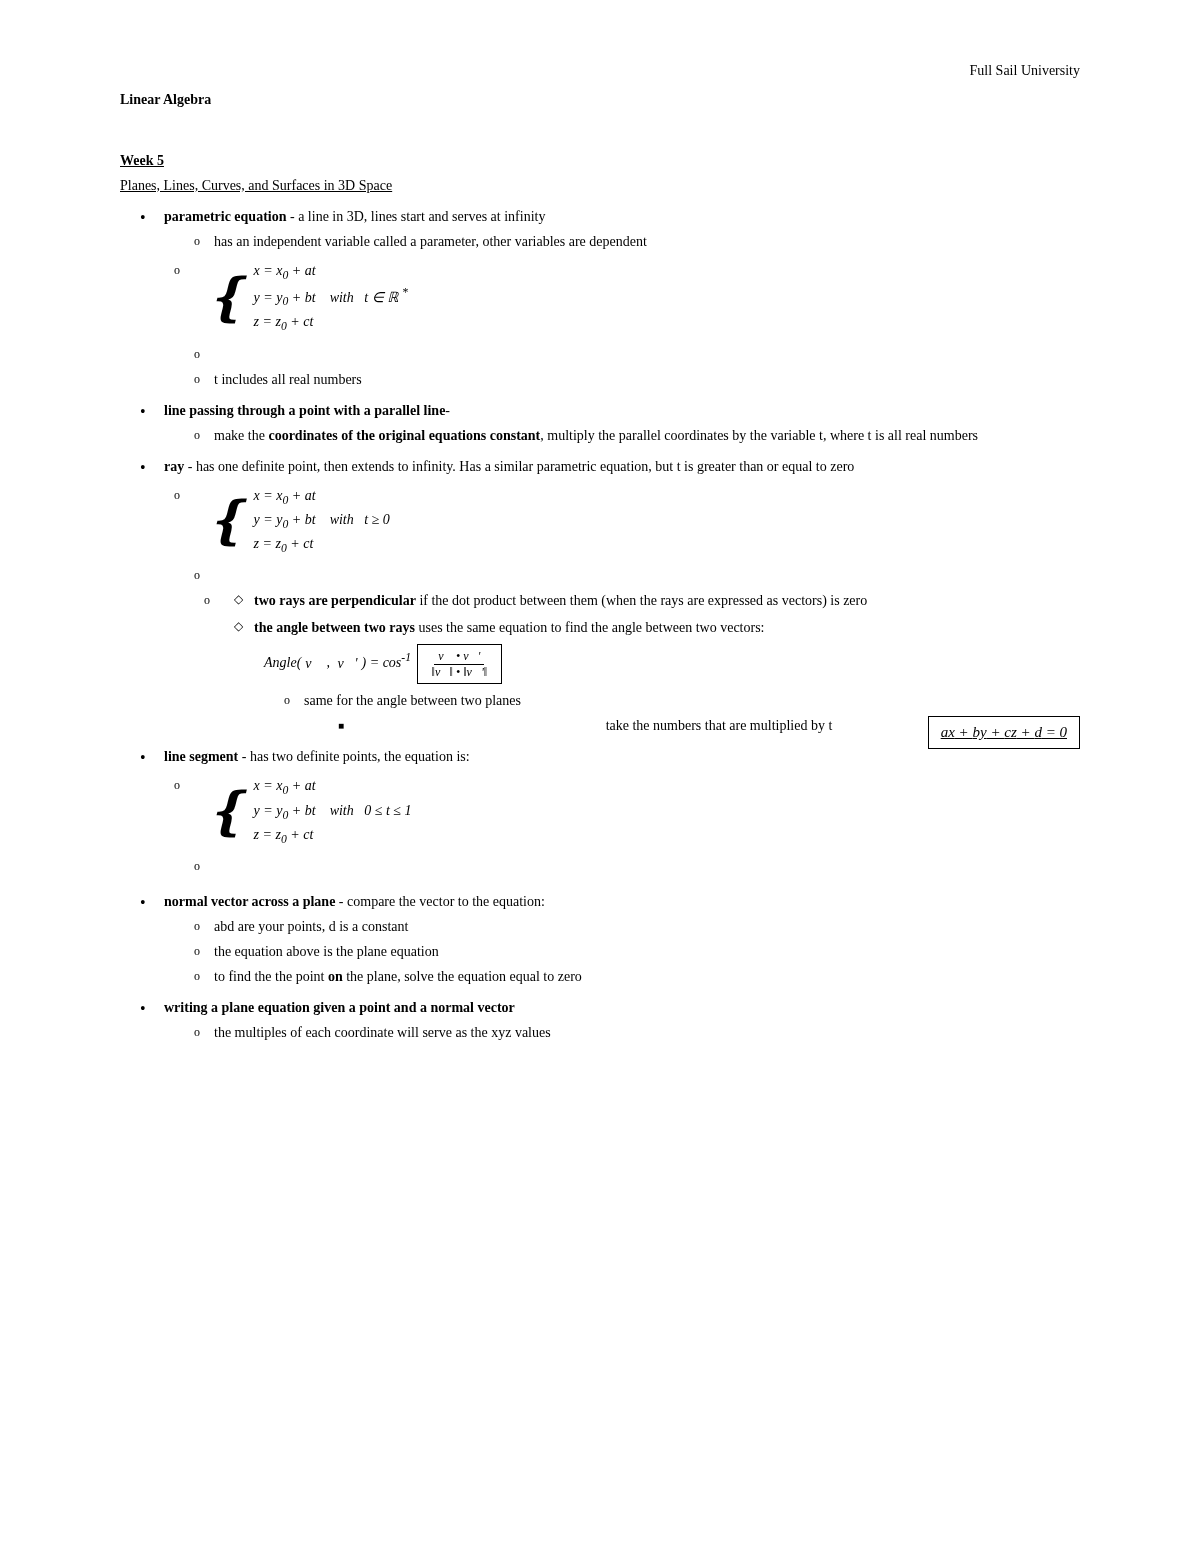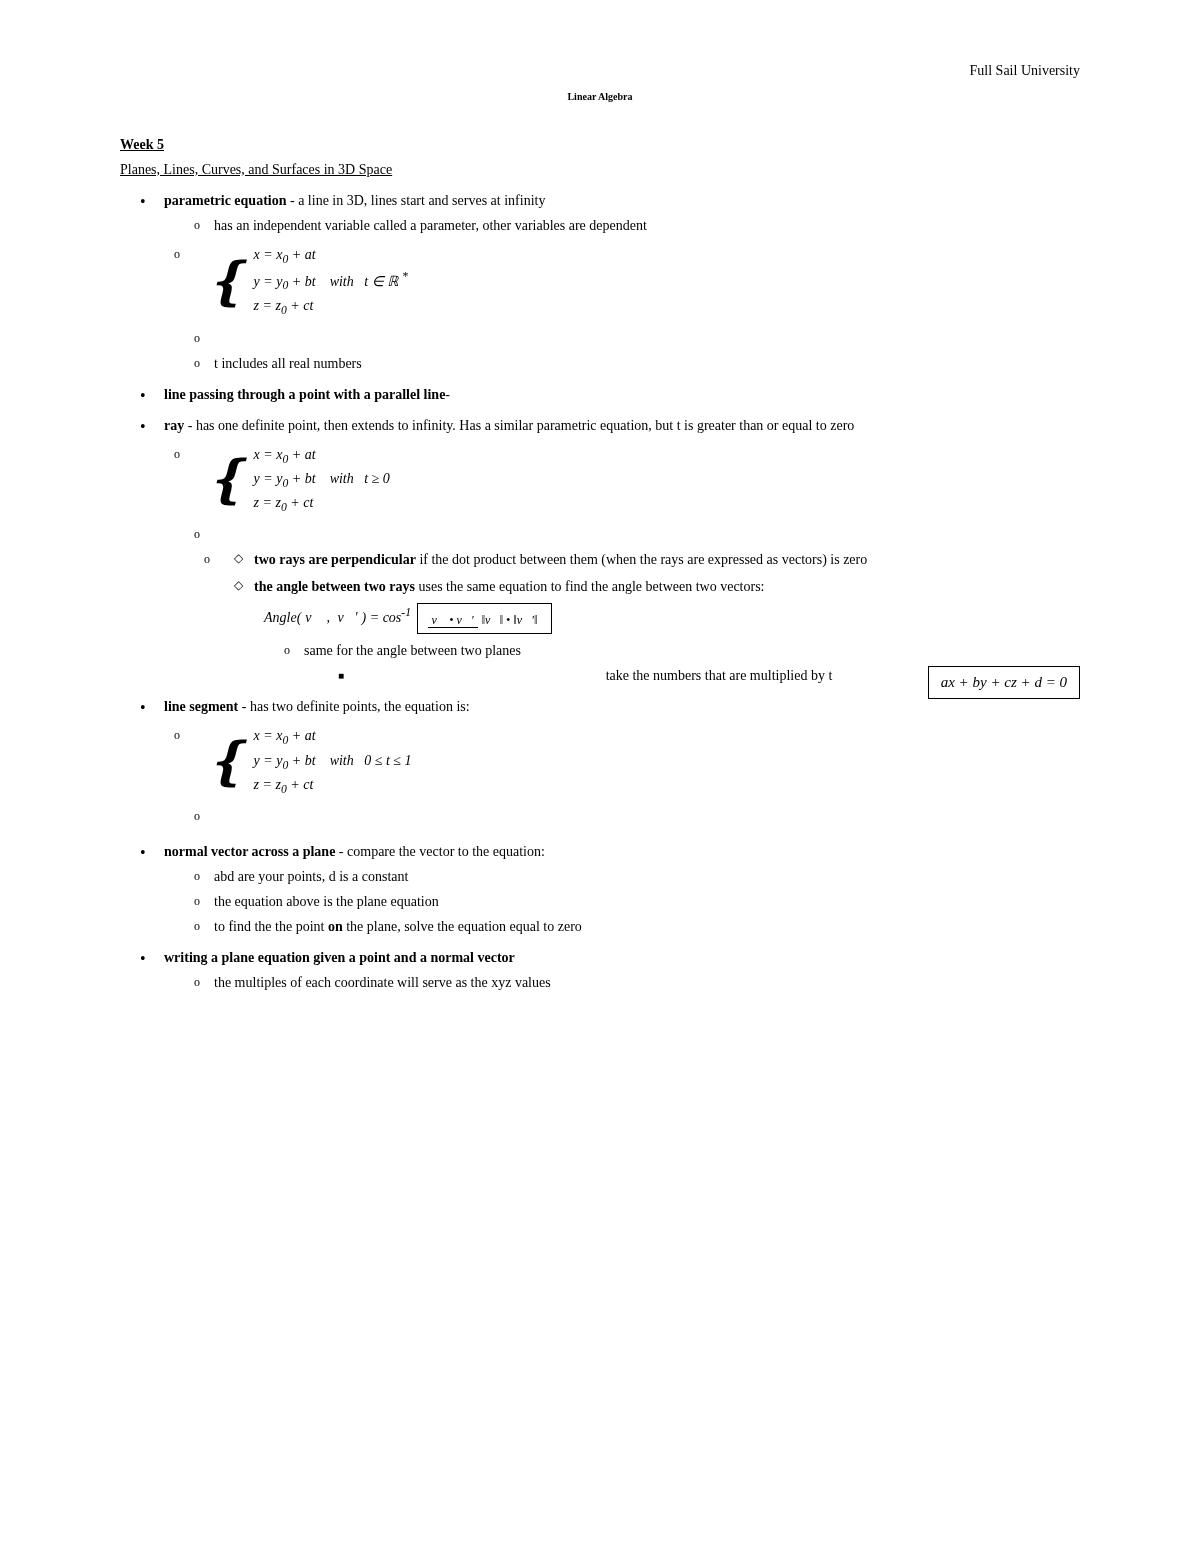--- a/index.html
+++ b/index.html
@@ -19,24 +19,24 @@
       line-height: 1.5;
     }
 
     .university-name {
       text-align: right;
       font-size: 14px;
       margin-bottom: 8px;
     }
 
     .course-title {
-      text-align: center;
-      font-size: 10px;
+      text-align: left;
+      font-size: 14px;
       font-weight: bold;
-      margin-bottom: 30px;
+      margin-bottom: 40px;
     }
 
     .week-heading {
       font-size: 14px;
       font-weight: bold;
       text-decoration: underline;
       margin-bottom: 4px;
     }
 
     .section-heading {
@@ -138,31 +138,32 @@
     .boxed-equation {
       display: inline-block;
       border: 1.5px solid #000;
       padding: 4px 12px;
       font-style: italic;
       font-family: 'Times New Roman', Times, serif;
       font-size: 15px;
       margin-left: auto;
       float: right;
       margin-top: -30px;
+      text-decoration: underline;
     }
 
     .angle-eq-container {
       margin: 6px 0;
       font-style: italic;
       font-family: 'Times New Roman', Times, serif;
     }
 
     .fraction {
       display: inline-flex;
-      flex-direction: row;
+      flex-direction: column;
       align-items: center;
       vertical-align: middle;
       font-size: 12px;
       line-height: 1.2;
     }
 
     .fraction .numerator {
       border-bottom: 1px solid #000;
       padding: 0 4px;
       white-space: nowrap;
@@ -209,20 +210,23 @@
             </div>
           </div>
         </li>
         <li style="list-style:none; padding-left:0;">&nbsp;</li>
         <li>t includes all real numbers</li>
       </ul>
     </li>
 
     <li>
       <span class="bold-term">line passing through a point with a parallel line</span><span>-</span>
+      <ul class="sub-list">
+        <li>make the <span class="bold-term">coordinates of the original equations constant</span>, multiply the parallel coordinates by the variable t, where t is all real numbers</li>
+      </ul>
     </li>
 
     <li>
       <span class="bold-term">ray</span>
       <span>- has one definite point, then extends to infinity. Has a similar parametric equation, but t is greater than or equal to zero</span>
       <ul class="sub-list">
         <li style="list-style:none; padding-left:0; margin-left:-20px;">
           <div class="equation-block">
             <div style="display:flex; align-items:center; gap:4px;">
               <span style="font-size:52px; font-weight:100; line-height:1; margin-right:2px;">❴</span>

